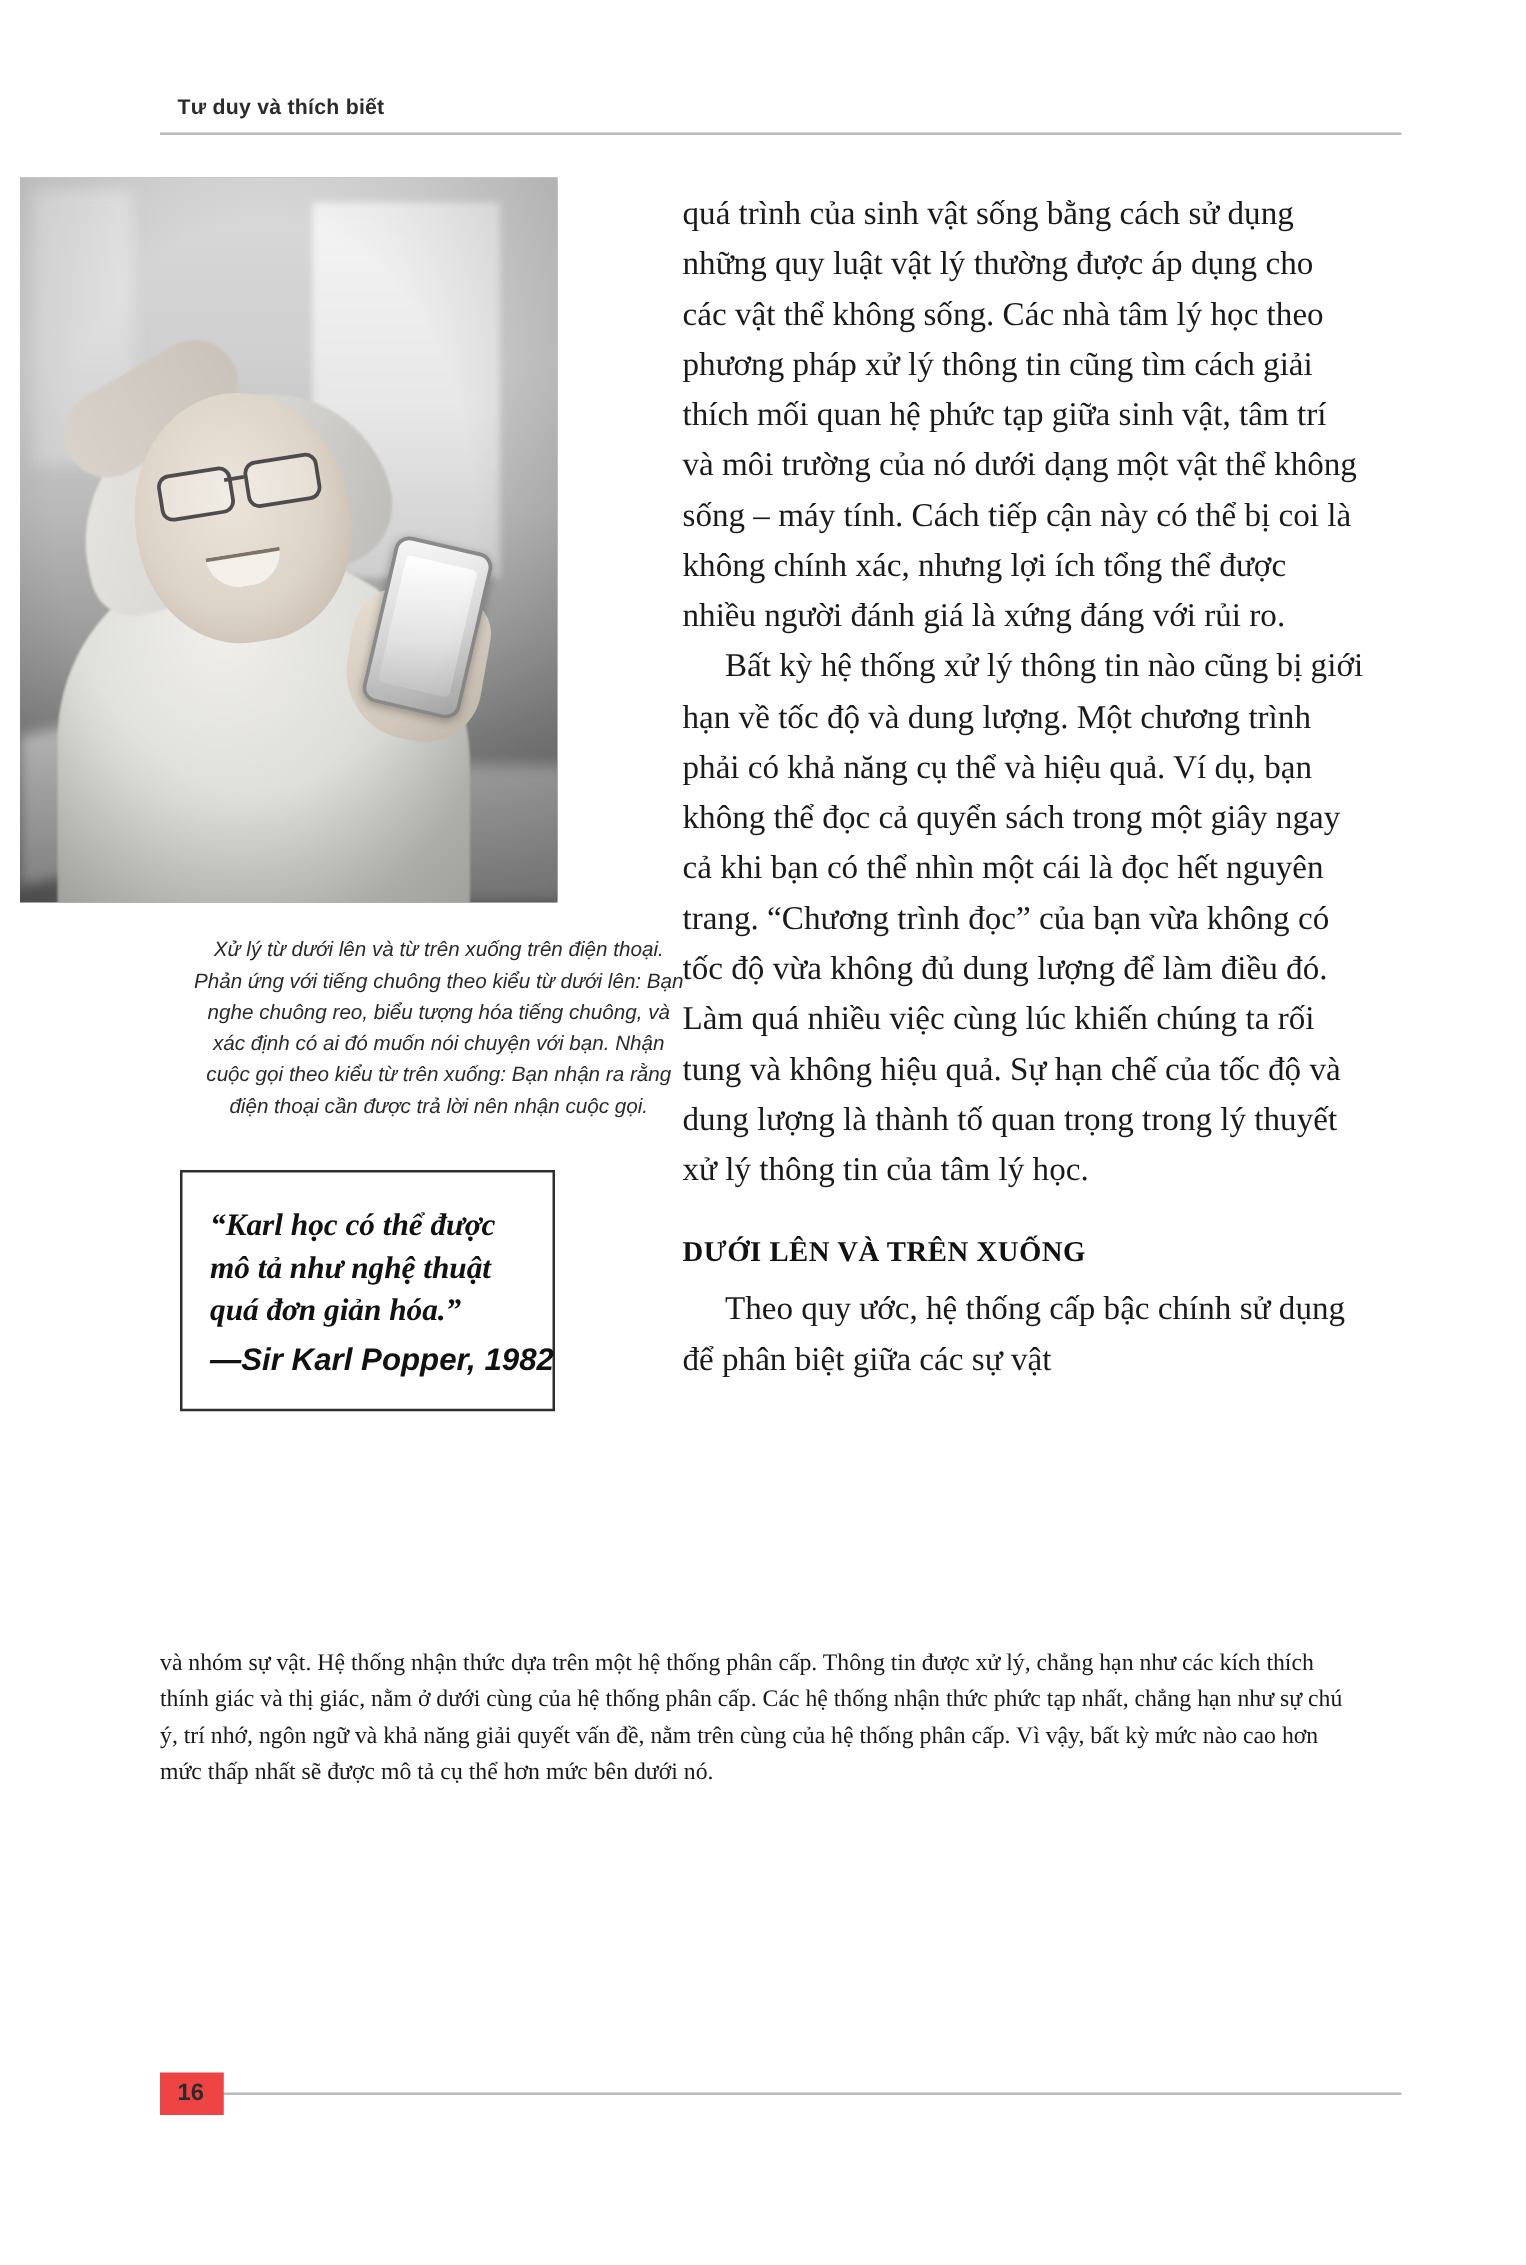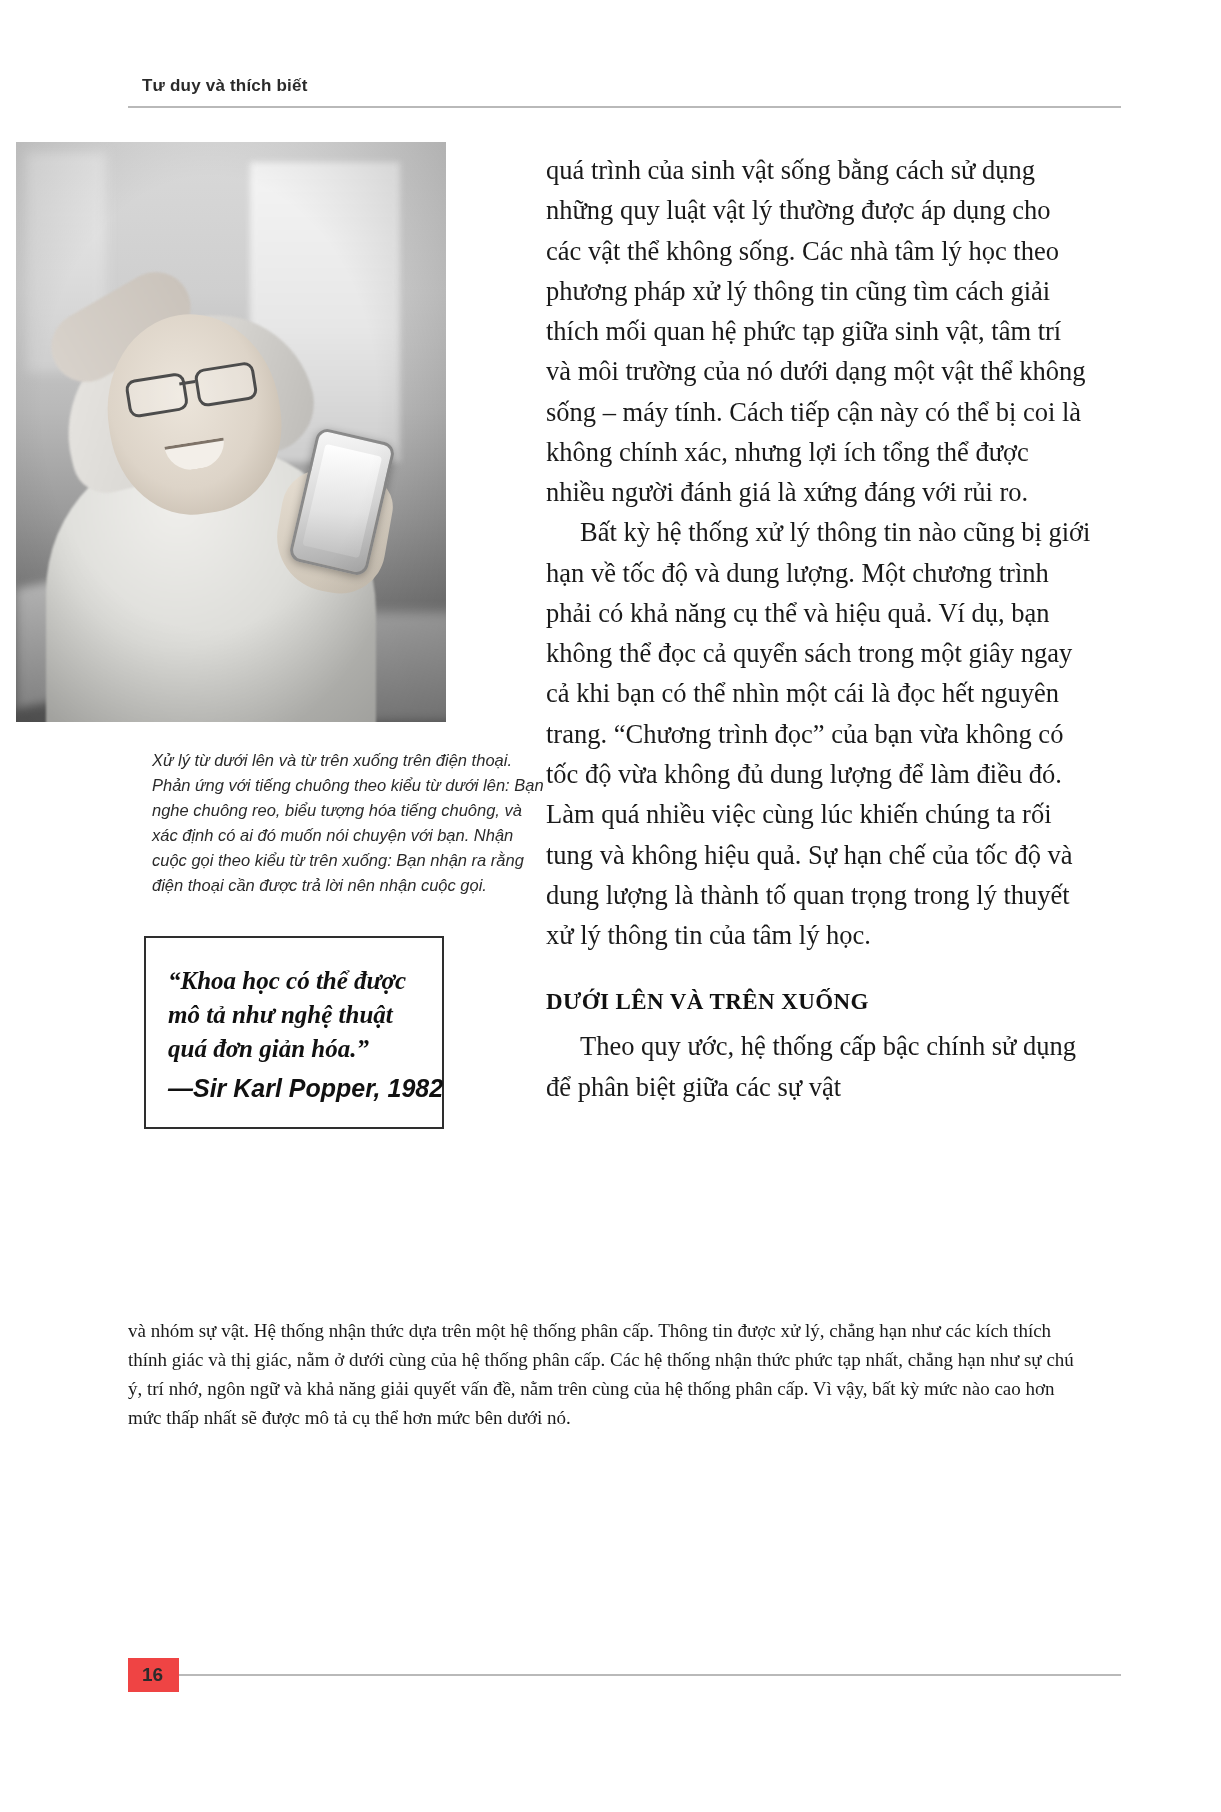--- a/index.html
+++ b/index.html
@@ -242,21 +242,21 @@
   }
 
   .caption {
     width: 398px;
     margin: 26px 0 0 136px;
     font-family: "Liberation Sans", sans-serif;
     font-style: italic;
     font-size: 16.5px;
     line-height: 1.52;
     color: #2a2a2a;
-    text-align: left;
+    text-align: center;
   }
 
   .pullquote {
     margin: 38px 0 0 128px;
     width: 300px;
     border: 2px solid #2e2e2e;
     padding: 26px 22px 22px 22px;
     box-sizing: border-box;
   }
   .pullquote .q {
@@ -374,21 +374,21 @@
       </div>
       <div class="mouth"></div>
       <div class="hand"></div>
       <div class="phone"></div>
       <div class="vignette"></div>
     </div>
 
     <div class="caption">Xử lý từ dưới lên và từ trên xuống trên điện thoại. Phản ứng với tiếng chuông theo kiểu từ dưới lên: Bạn nghe chuông reo, biểu tượng hóa tiếng chuông, và xác định có ai đó muốn nói chuyện với bạn. Nhận cuộc gọi theo kiểu từ trên xuống: Bạn nhận ra rằng điện thoại cần được trả lời nên nhận cuộc gọi.</div>
 
     <div class="pullquote">
-      <div class="q">“Khoa học có thể được mô tả như nghệ thuật quá đơn giản hóa.”</div>
+      <div class="q">“Karl học có thể được mô tả như nghệ thuật quá đơn giản hóa.”</div>
       <div class="attrib">—Sir Karl Popper, 1982</div>
     </div>
   </div>
 
   <div class="right-col">
     <p>quá trình của sinh vật sống bằng cách sử dụng những quy luật vật lý thường được áp dụng cho các vật thể không sống. Các nhà tâm lý học theo phương pháp xử lý thông tin cũng tìm cách giải thích mối quan hệ phức tạp giữa sinh vật, tâm trí và môi trường của nó dưới dạng một vật thể không sống – máy tính. Cách tiếp cận này có thể bị coi là không chính xác, nhưng lợi ích tổng thể được nhiều người đánh giá là xứng đáng với rủi ro.</p>
     <p class="indent">Bất kỳ hệ thống xử lý thông tin nào cũng bị giới hạn về tốc độ và dung lượng. Một chương trình phải có khả năng cụ thể và hiệu quả. Ví dụ, bạn không thể đọc cả quyển sách trong một giây ngay cả khi bạn có thể nhìn một cái là đọc hết nguyên trang. “Chương trình đọc” của bạn vừa không có tốc độ vừa không đủ dung lượng để làm điều đó. Làm quá nhiều việc cùng lúc khiến chúng ta rối tung và không hiệu quả. Sự hạn chế của tốc độ và dung lượng là thành tố quan trọng trong lý thuyết xử lý thông tin của tâm lý học.</p>
     <div class="section-head">DƯỚI LÊN VÀ TRÊN XUỐNG</div>
     <p class="indent">Theo quy ước, hệ thống cấp bậc chính sử dụng để phân biệt giữa các sự vật</p>
   </div>

